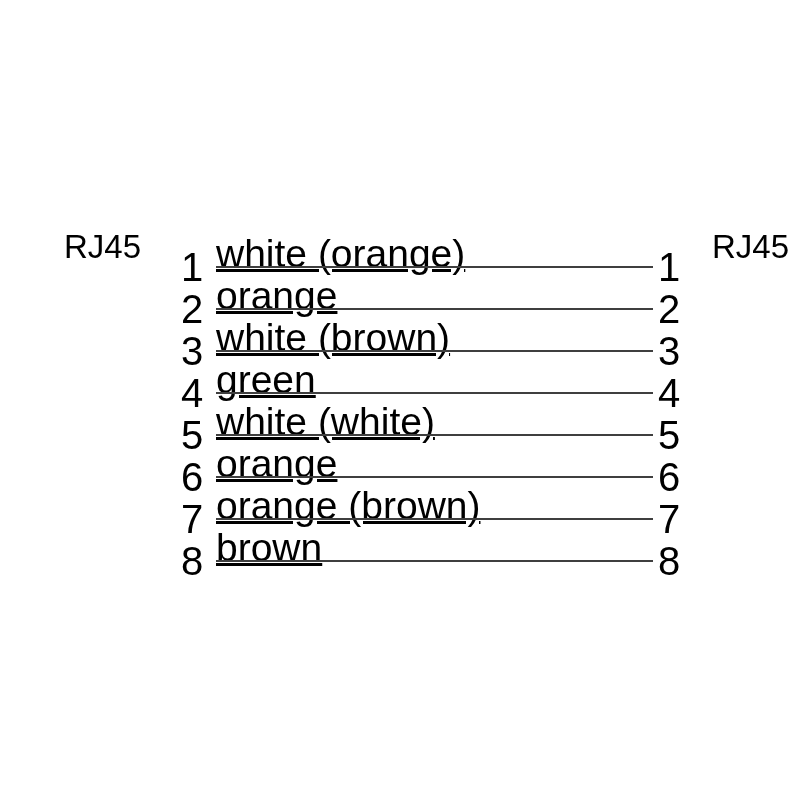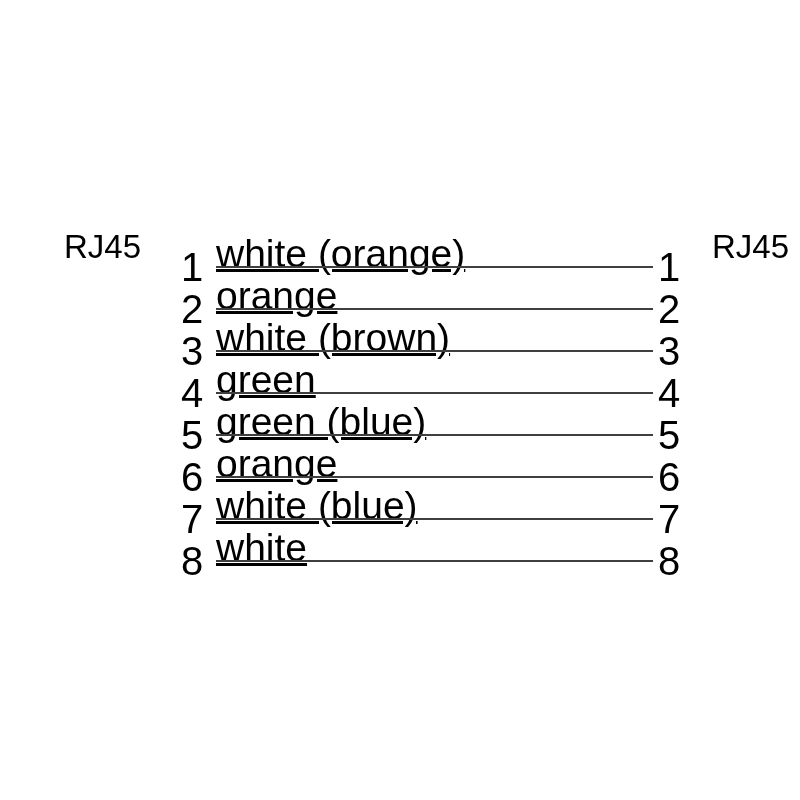--- a/index.html
+++ b/index.html
@@ -106,39 +106,39 @@
 
   <div class="row row-4">
     <div class="pin pin-left">4</div>
     <div class="wire-label">green</div>
     <div class="wire-line"></div>
     <div class="pin pin-right">4</div>
   </div>
 
   <div class="row row-5">
     <div class="pin pin-left">5</div>
-    <div class="wire-label">green (blue)</div>
+    <div class="wire-label">white (white)</div>
     <div class="wire-line"></div>
     <div class="pin pin-right">5</div>
   </div>
 
   <div class="row row-6">
     <div class="pin pin-left">6</div>
     <div class="wire-label">orange</div>
     <div class="wire-line"></div>
     <div class="pin pin-right">6</div>
   </div>
 
   <div class="row row-7">
     <div class="pin pin-left">7</div>
-    <div class="wire-label">white (blue)</div>
+    <div class="wire-label">orange (brown)</div>
     <div class="wire-line"></div>
     <div class="pin pin-right">7</div>
   </div>
 
   <div class="row row-8">
     <div class="pin pin-left">8</div>
-    <div class="wire-label">white</div>
+    <div class="wire-label">brown</div>
     <div class="wire-line"></div>
     <div class="pin pin-right">8</div>
   </div>
 
 </div>
 
 </body></html>

